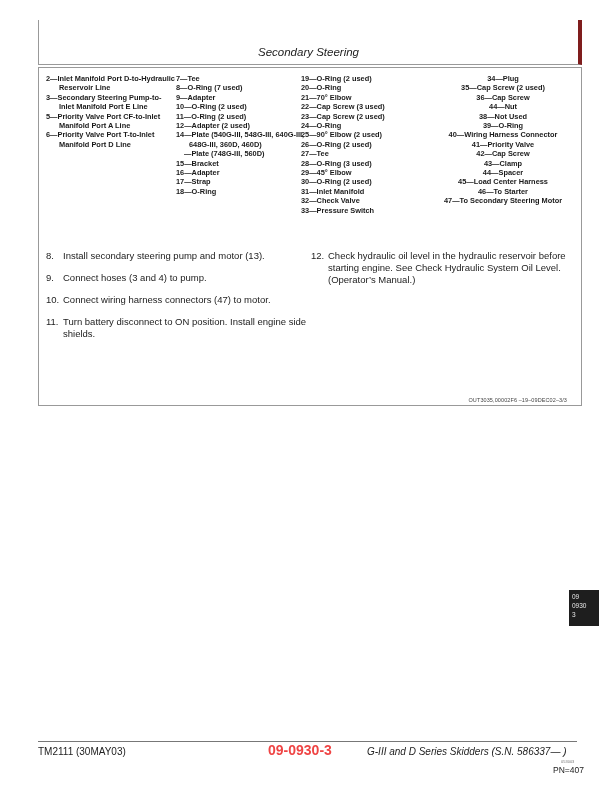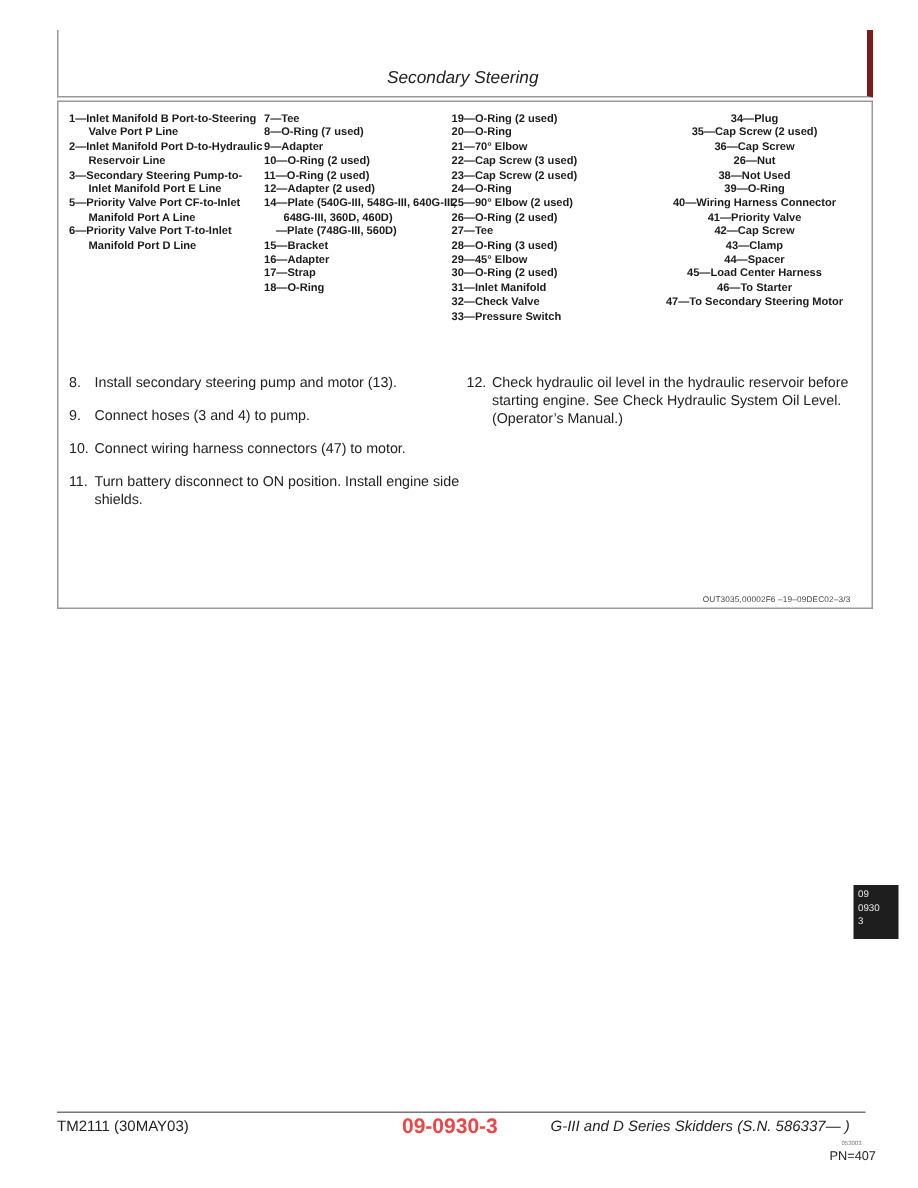--- a/index.html
+++ b/index.html
@@ -37,21 +37,20 @@
 </head>
 <body>
 
 <div class="header-box">
   <div class="header-title">Secondary Steering</div>
 </div>
 
 <div class="content-box">
   <div class="legend">
     <div class="legend-col col1" id="col0">
-        <div class="item">1—Inlet Manifold B Port-to-Steering Valve Port P Line</div>
         <div class="item">2—Inlet Manifold Port D-to-Hydraulic Reservoir Line</div>
         <div class="item">3—Secondary Steering Pump-to-Inlet Manifold Port E Line</div>
         <div class="item">5—Priority Valve Port CF-to-Inlet Manifold Port A Line</div>
         <div class="item">6—Priority Valve Port T-to-Inlet Manifold Port D Line</div>
       </div>
     <div class="legend-col col2" id="col1">
         <div class="item">7—Tee</div>
         <div class="item">8—O-Ring (7 used)</div>
         <div class="item">9—Adapter</div>
         <div class="item">10—O-Ring (2 used)</div>
@@ -78,21 +77,21 @@
         <div class="item">29—45° Elbow</div>
         <div class="item">30—O-Ring (2 used)</div>
         <div class="item">31—Inlet Manifold</div>
         <div class="item">32—Check Valve</div>
         <div class="item">33—Pressure Switch</div>
       </div>
     <div class="legend-col col4" id="col3">
         <div class="item">34—Plug</div>
         <div class="item">35—Cap Screw (2 used)</div>
         <div class="item">36—Cap Screw</div>
-        <div class="item">26—Nut</div>
+        <div class="item">44—Nut</div>
         <div class="item">38—Not Used</div>
         <div class="item">39—O-Ring</div>
         <div class="item">40—Wiring Harness Connector</div>
         <div class="item">41—Priority Valve</div>
         <div class="item">42—Cap Screw</div>
         <div class="item">43—Clamp</div>
         <div class="item">44—Spacer</div>
         <div class="item">45—Load Center Harness</div>
         <div class="item">46—To Starter</div>
         <div class="item">47—To Secondary Steering Motor</div>

